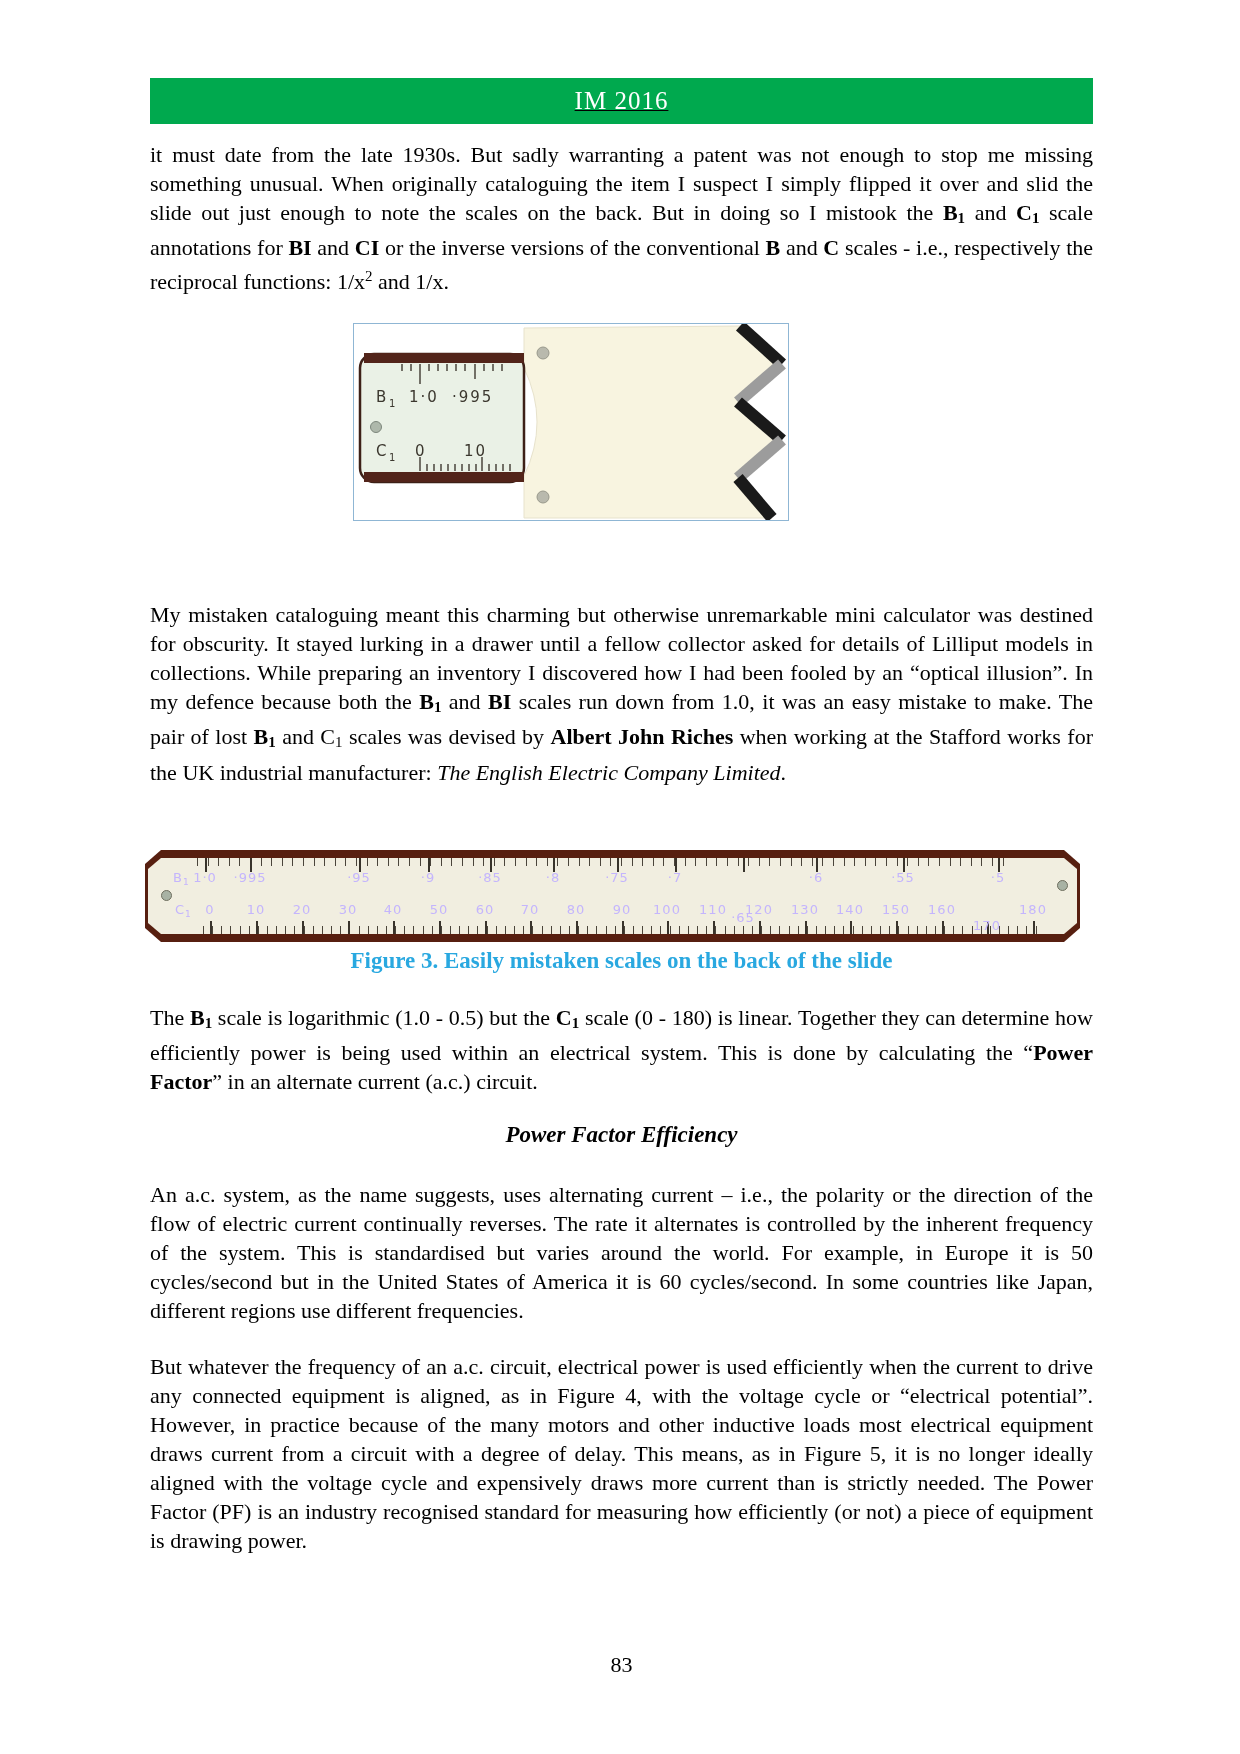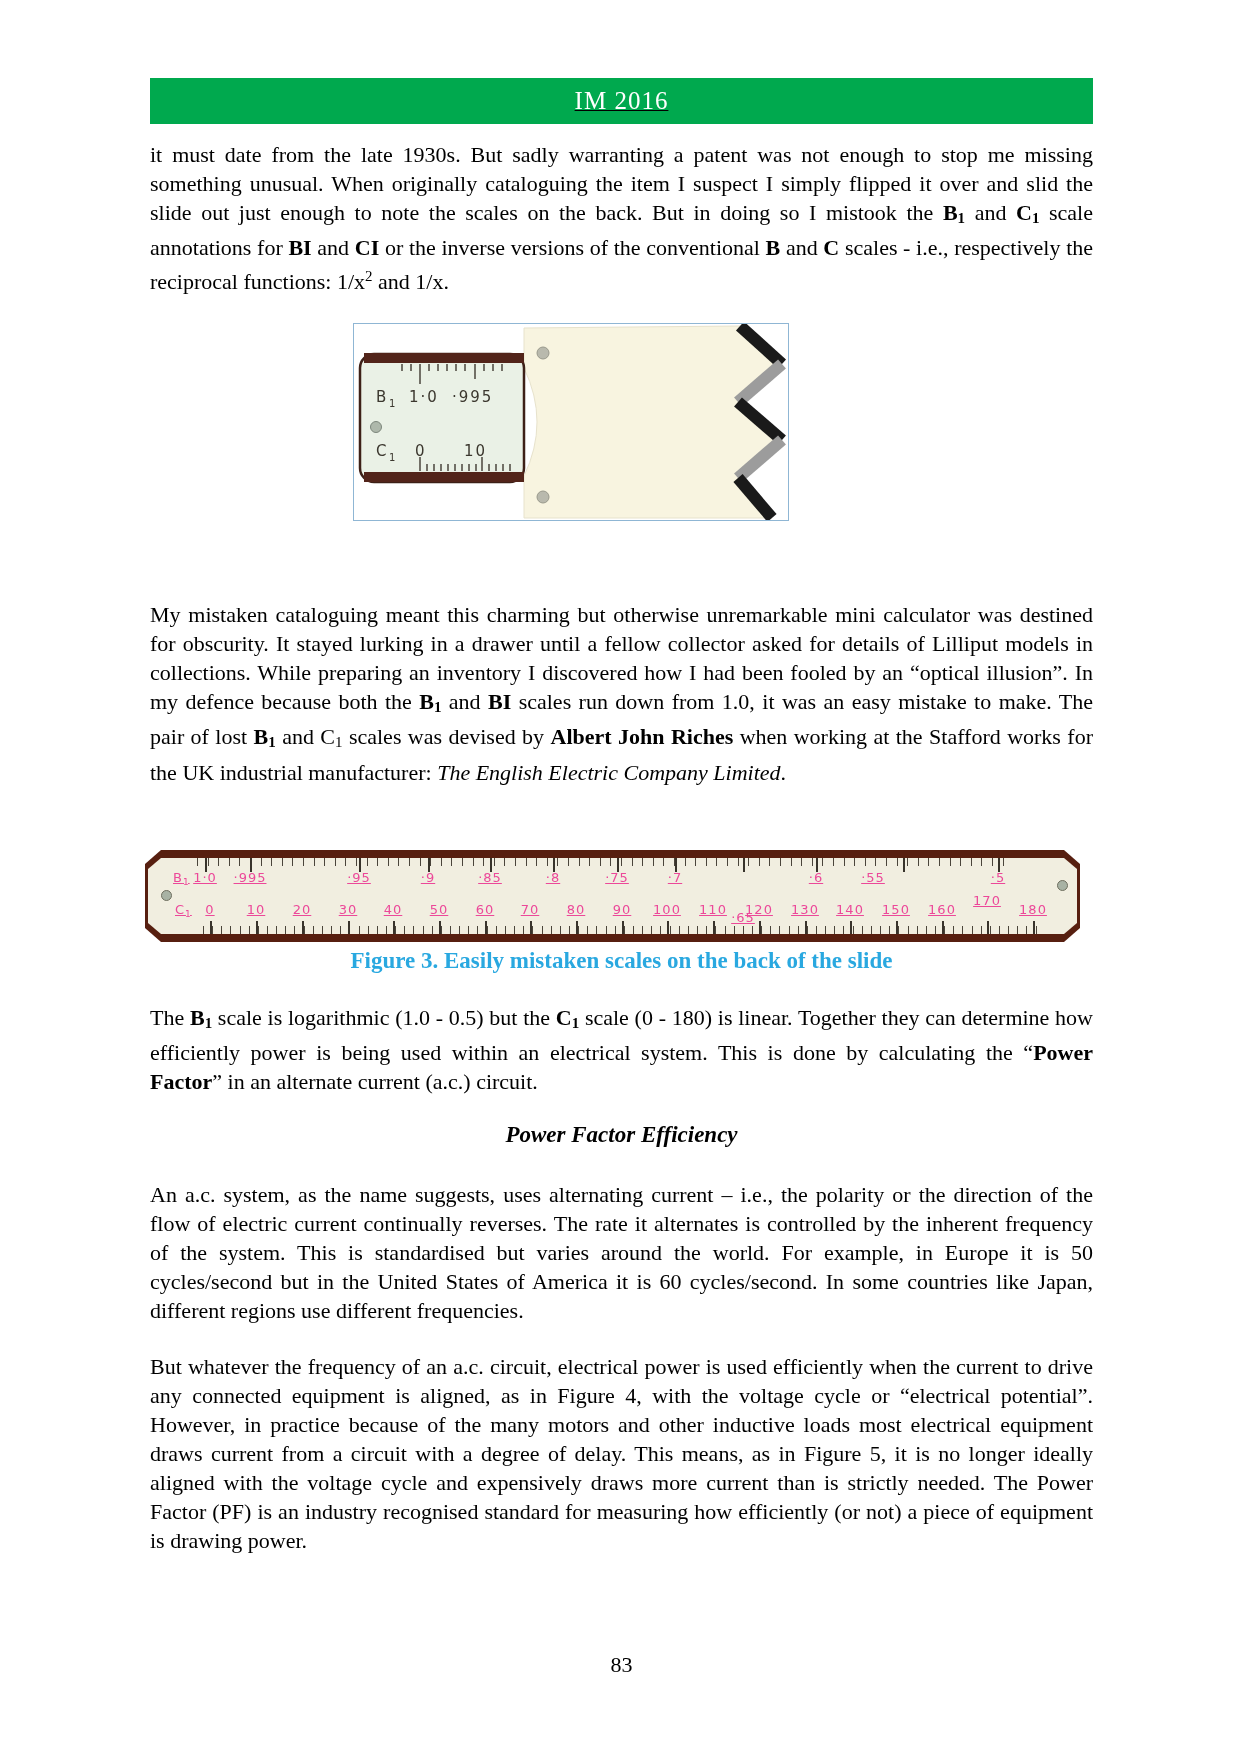--- a/index.html
+++ b/index.html
@@ -33,22 +33,22 @@
   .fig3{position:absolute;left:145px;top:850px;width:935px;height:92px;background:#571F10;
         clip-path:polygon(16px 0,calc(100% - 16px) 0,100% 14px,100% calc(100% - 14px),
                   calc(100% - 16px) 100%,16px 100%,0 calc(100% - 14px),0 14px);}
   .fig3-inner{position:absolute;left:3px;right:3px;top:8px;bottom:8px;background:#F1EEE0;
         clip-path:polygon(13px 0,calc(100% - 13px) 0,100% 11px,100% calc(100% - 11px),
                   calc(100% - 13px) 100%,13px 100%,0 calc(100% - 11px),0 11px);}
   .f3minor-top{position:absolute;left:52px;right:67px;top:8px;height:8px;
         background:repeating-linear-gradient(90deg,#4A443A 0 1px,transparent 1px 10.6px);}
   .f3minor-bot{position:absolute;left:58px;right:38px;bottom:8px;height:8px;
         background:repeating-linear-gradient(90deg,#4A443A 0 1px,transparent 1px 9.15px);}
-  .f3lab{position:absolute;font-family:"DejaVu Sans", sans-serif;font-size:13px;color:#ec4899;
-        letter-spacing:1px;white-space:nowrap;text-decoration:underline;}
+  .f3lab{position:absolute;font-family:"DejaVu Sans", sans-serif;font-size:13px;color:#c4b5fd;
+        letter-spacing:1px;white-space:nowrap;}
   .f3c{transform:translateX(-50%);}
   .f3ssub{font-size:9px;vertical-align:-3px;}
   .f3tick{position:absolute;width:2px;background:#38332B;}
   .f3t{top:8px;height:14px;}
   .f3b{bottom:8px;height:13px;}
   .rivet{position:absolute;width:9px;height:9px;border-radius:50%;
         background:#A8B2A4;border:1px solid #6F6F5F;}
 </style>
 </head>
 <body>
@@ -150,21 +150,21 @@
       <span class="f3lab f3c" style="left: 408px; top: 20px;">·8</span>
       <div class="f3tick f3t" style="left: 472px;"></div>
       <span class="f3lab f3c" style="left: 472px; top: 20px;">·75</span>
       <div class="f3tick f3t" style="left: 530px;"></div>
       <span class="f3lab f3c" style="left: 530px; top: 20px;">·7</span>
       <div class="f3tick f3t" style="left: 598px;"></div>
       <span class="f3lab f3c" style="left: 598px; top: 20px; margin-top: 40px;">·65</span>
       <div class="f3tick f3t" style="left: 671px;"></div>
       <span class="f3lab f3c" style="left: 671px; top: 20px;">·6</span>
       <div class="f3tick f3t" style="left: 758px;"></div>
-      <span class="f3lab f3c" style="left: 728px; top: 20px;">·55</span>
+      <span class="f3lab f3c" style="left: 758px; top: 20px;">·55</span>
       <div class="f3tick f3t" style="left: 853px;"></div>
       <span class="f3lab f3c" style="left: 853px; top: 20px;">·5</span>
       <span class="f3lab" style="left: 30px; top: 52px;">C<span class="f3ssub">1</span></span>
       <div class="f3tick f3b" style="left: 65px;"></div>
       <span class="f3lab f3c" style="left: 65px; top: 52px;">0</span>
       <div class="f3tick f3b" style="left: 111px;"></div>
       <span class="f3lab f3c" style="left: 111px; top: 52px;">10</span>
       <div class="f3tick f3b" style="left: 157px;"></div>
       <span class="f3lab f3c" style="left: 157px; top: 52px;">20</span>
       <div class="f3tick f3b" style="left: 203px;"></div>
@@ -189,21 +189,21 @@
       <span class="f3lab f3c" style="left: 614px; top: 52px;">120</span>
       <div class="f3tick f3b" style="left: 660px;"></div>
       <span class="f3lab f3c" style="left: 660px; top: 52px;">130</span>
       <div class="f3tick f3b" style="left: 705px;"></div>
       <span class="f3lab f3c" style="left: 705px; top: 52px;">140</span>
       <div class="f3tick f3b" style="left: 751px;"></div>
       <span class="f3lab f3c" style="left: 751px; top: 52px;">150</span>
       <div class="f3tick f3b" style="left: 797px;"></div>
       <span class="f3lab f3c" style="left: 797px; top: 52px;">160</span>
       <div class="f3tick f3b" style="left: 842px;"></div>
-      <span class="f3lab f3c" style="left: 842px; top: 43px;">170</span>
+      <span class="f3lab f3c" style="left: 842px; top: 68px;">170</span>
       <div class="f3tick f3b" style="left: 888px;"></div>
       <span class="f3lab f3c" style="left: 888px; top: 52px;">180</span>
     </div>
 
   <div class="caption" style="top:948px">Figure 3. Easily mistaken scales on the back of the slide</div>
 
   <p class="bodytext" style="top:1003px"><span>The </span><span class="b">B</span><span class="b sub">1</span><span> scale is logarithmic (1.0 - 0.5) but the </span><span class="b">C</span><span class="b sub">1</span><span> scale (0 - 180) is linear. Together they can determine how efficiently power is being used within an electrical system. This is done by calculating the “</span><span class="b">Power Factor</span><span>” in an alternate current (a.c.) circuit.</span></p>
 
   <h3 class="section-heading" style="top:1122px">Power Factor Efficiency</h3>
 

